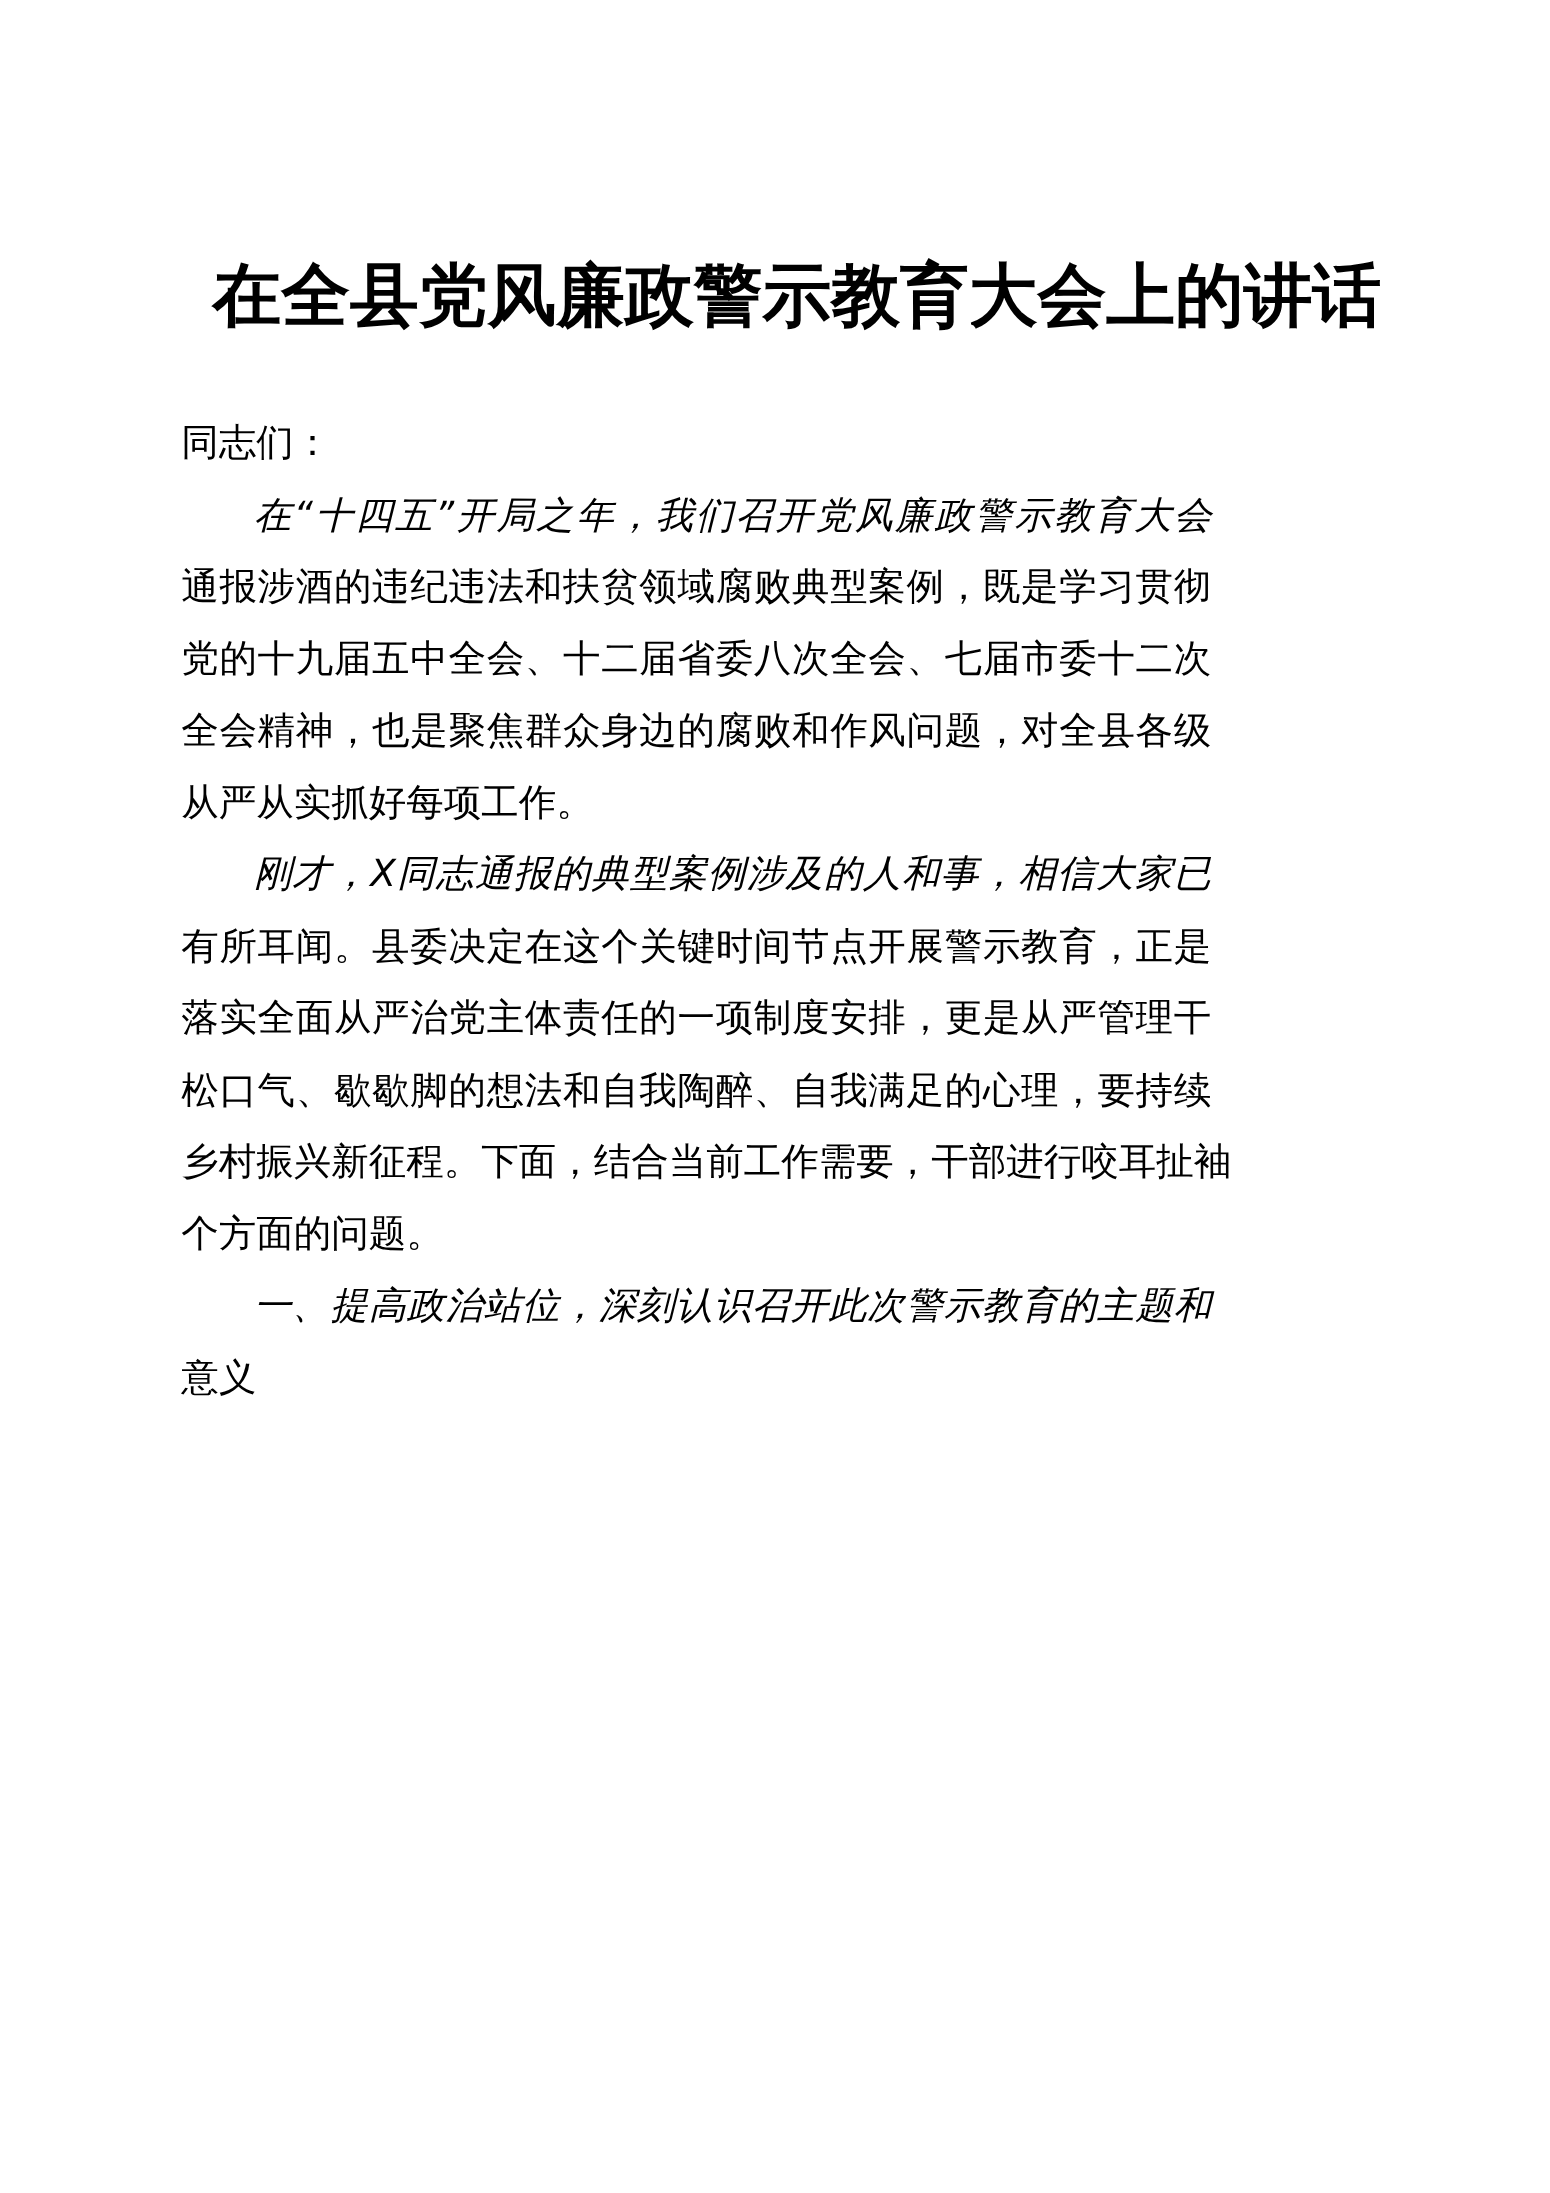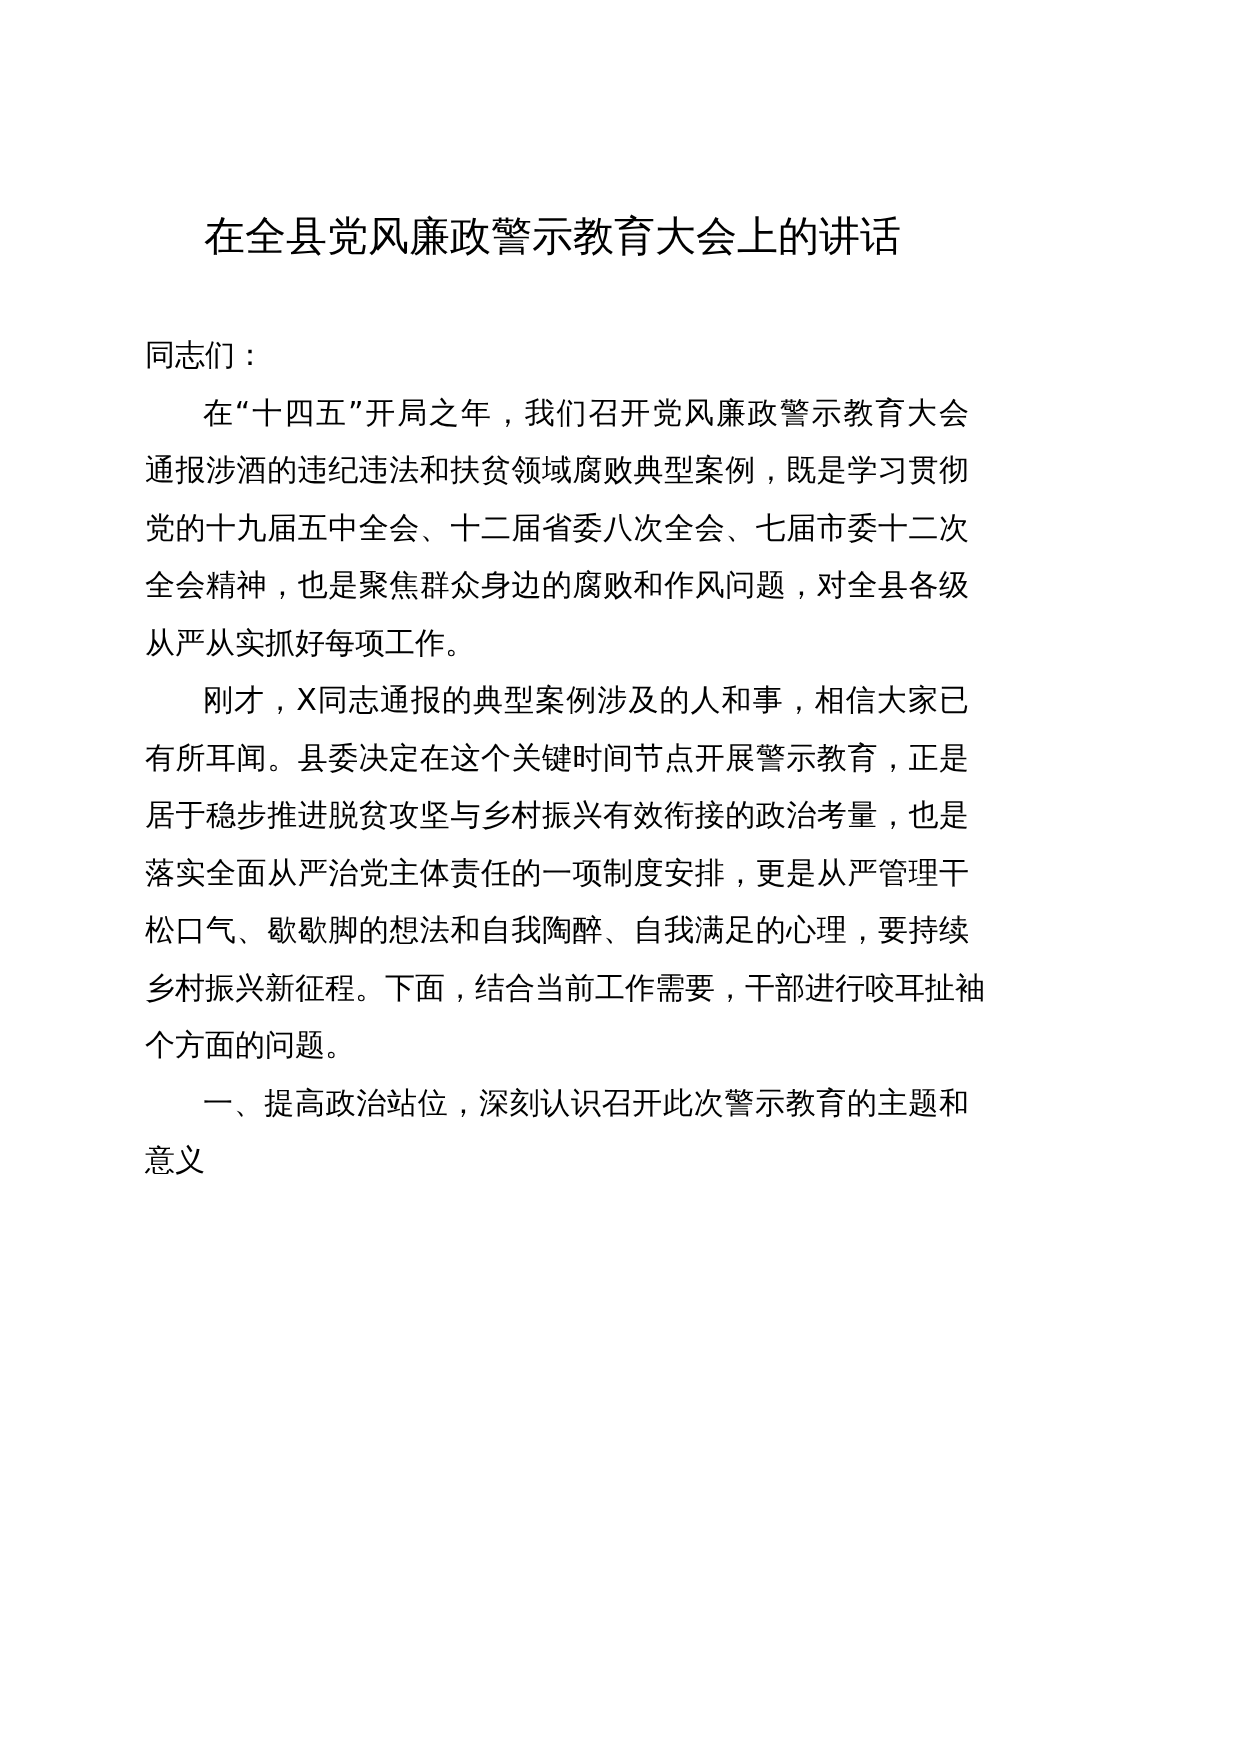--- a/index.html
+++ b/index.html
@@ -20,23 +20,23 @@
       left: 0; top: 0;
       width: 1240px;
       height: 1754px;
       background: #ffffff;
     }
     .title {
       position: absolute;
       left: 0;
       top: 208px;
       width: 1105px;
-      text-align: center;
-      font-size: 41px;
-      font-weight: normal;
+      text-align: right;
+      font-size: 55px;
+      font-weight: bold;
       line-height: 56px;
       letter-spacing: 0px;
       white-space: nowrap;
     }
     .body {
       position: absolute;
       left: 145px;
       top: 326px;
       width: 824px;
     }
@@ -50,20 +50,21 @@
     .line.indent {
       padding-left: 58px;
     }
     .line.justify {
       text-align: justify;
       text-align-last: justify;
       width: 824px;
     }
     .line.indent.justify {
       width: 766px;
+      font-style: italic;
     }
   </style>
 </head>
 <body>
 
 <div class="page">
   <div class="title">在全县党风廉政警示教育大会上的讲话</div>
 
   <div class="body">
     <div class="line">同志们：</div>
@@ -72,21 +73,20 @@
       <div class="line indent justify">在“十四五”开局之年，我们召开党风廉政警示教育大会</div>
       <div class="line justify">通报涉酒的违纪违法和扶贫领域腐败典型案例，既是学习贯彻</div>
       <div class="line justify">党的十九届五中全会、十二届省委八次全会、七届市委十二次</div>
       <div class="line justify">全会精神，也是聚焦群众身边的腐败和作风问题，对全县各级</div>
       <div class="line">从严从实抓好每项工作。</div>
     </div>
 
     <div>
       <div class="line indent justify">刚才，X同志通报的典型案例涉及的人和事，相信大家已</div>
       <div class="line justify">有所耳闻。县委决定在这个关键时间节点开展警示教育，正是</div>
-      <div class="line justify">居于稳步推进脱贫攻坚与乡村振兴有效衔接的政治考量，也是</div>
       <div class="line justify">落实全面从严治党主体责任的一项制度安排，更是从严管理干</div>
       <div class="line justify">松口气、歇歇脚的想法和自我陶醉、自我满足的心理，要持续</div>
       <div class="line justify">乡村振兴新征程。下面，结合当前工作需要，干部进行咬耳扯袖</div>
       <div class="line">个方面的问题。</div>
     </div>
 
     <div>
       <div class="line indent justify">一、提高政治站位，深刻认识召开此次警示教育的主题和</div>
       <div class="line">意义</div>
     </div>

